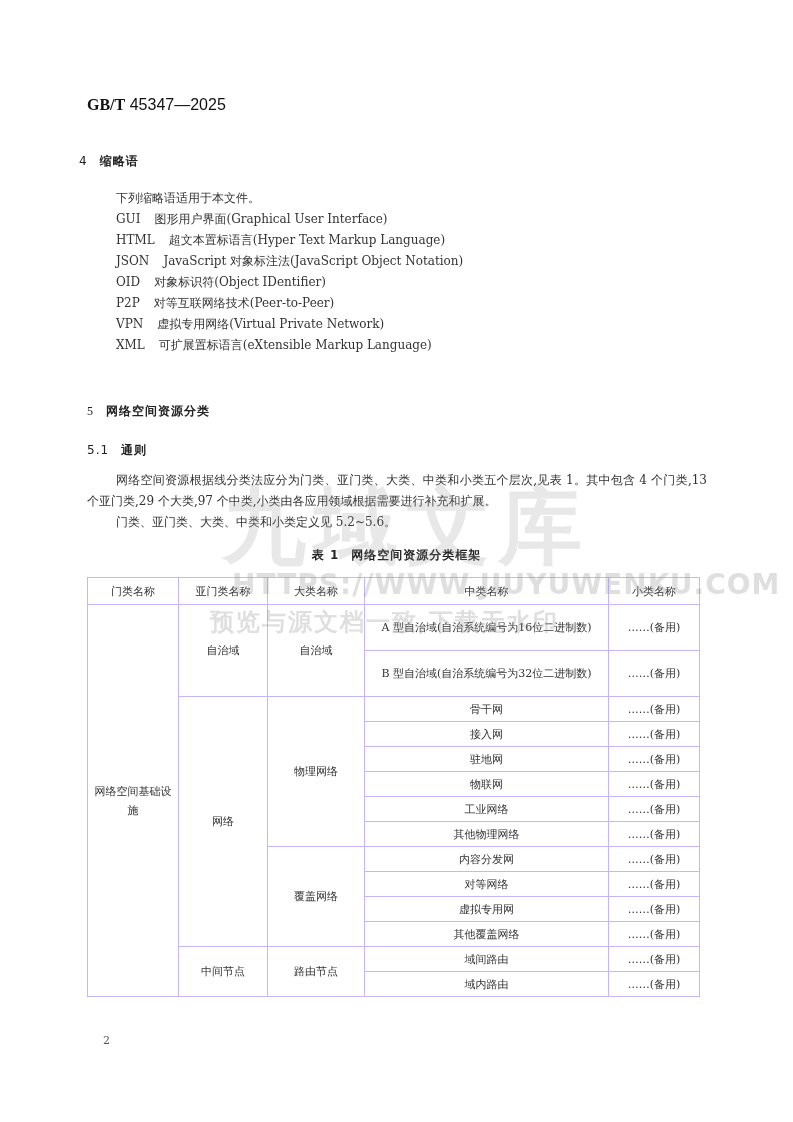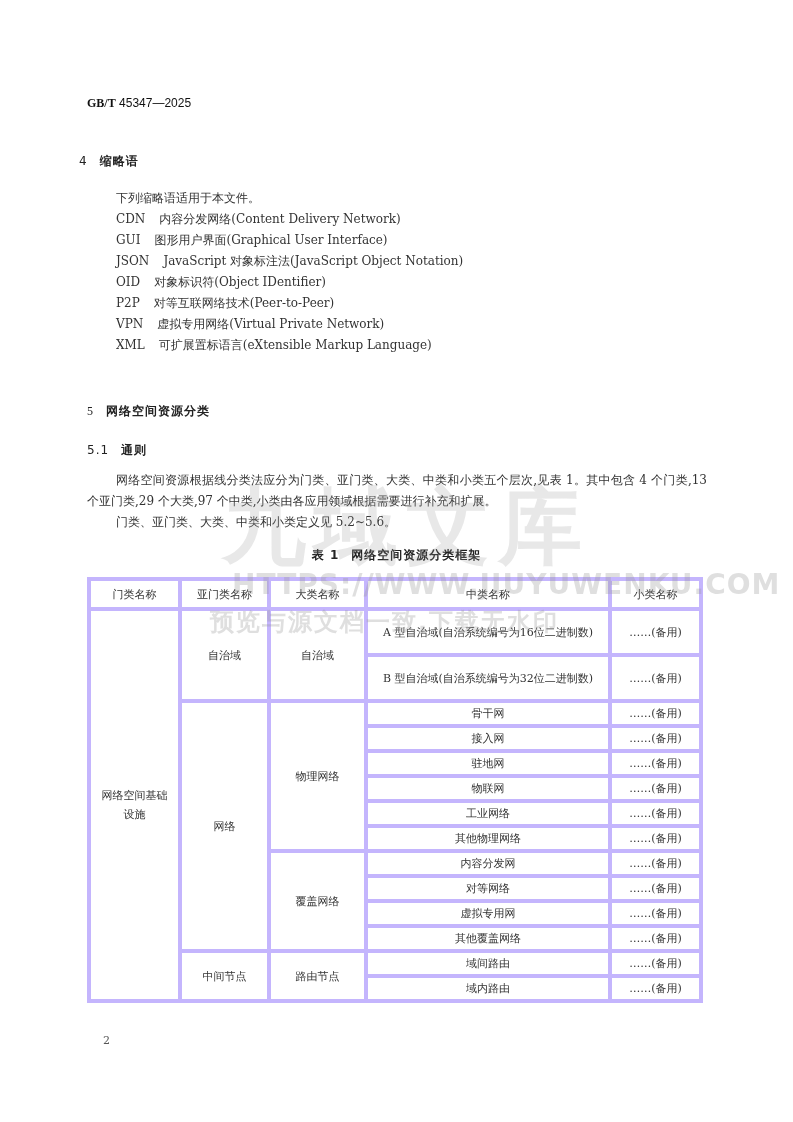--- a/index.html
+++ b/index.html
@@ -3,21 +3,21 @@
 <meta charset="utf-8">
 <style>
   html, body { margin: 0; padding: 0; background: #ffffff; }
   body {
     width: 793px; height: 1122px; position: relative; overflow: hidden;
     font-family: "DejaVu Serif", "Liberation Serif", serif;
     color: #222;
   }
   .abs { position: absolute; }
   .header-code {
-    left: 87px; top: 96px; font-size: 12px; color: #111;
+    left: 87px; top: 96px; font-size: 16px; color: #111;
     font-family: "Liberation Sans", "DejaVu Sans", sans-serif;
   }
   .header-code b { font-family: "Liberation Serif", "DejaVu Serif", serif; font-weight: bold; }
   .heading {
     font-family: "DejaVu Sans", "Liberation Sans", sans-serif;
     font-size: 12px; font-weight: bold; color: #222; letter-spacing: 1px;
   }
   .heading .num { display: inline-block; margin-right: 12px; font-weight: normal; }
   .body-text { font-size: 12px; line-height: 21px; color: #333; }
   .abbr-list { left: 116px; top: 188px; }
@@ -31,21 +31,21 @@
     font-size: 12px; font-weight: bold; letter-spacing: 1px; color: #222;
   }
   .caption .tnum { margin-right: 12px; margin-top: 16px; }
 
   table.framework {
     position: absolute; left: 87px; top: 577px;
     border-collapse: collapse; table-layout: fixed;
     font-size: 11px; color: #333;
   }
   table.framework td, table.framework th {
-    border: 4px solid #c4b5fd; padding: 0; text-align: center; vertical-align: middle;
+    border: 1px solid #c4b5fd; padding: 0; text-align: center; vertical-align: middle;
     font-weight: normal; overflow: hidden; white-space: nowrap;
   }
   table.framework { border: 1.5px solid #777; }
   table.framework th { height: 26px; }
   .r-tall { height: 46px; }
   .r-std { height: 25px; }
   .wrap { white-space: normal !important; line-height: 19px; padding: 0 6px !important; }
 
   .watermark {
     position: absolute; pointer-events: none; color: rgba(150,150,150,0.22);
@@ -63,22 +63,22 @@
   <b>GB/T</b>
   <span>45347—2025</span>
 </div>
 
 <div class="abs heading" style="left:79px; top:153px;">
   <span class="num">4</span><span>缩略语</span>
 </div>
 
 <div class="abs body-text abbr-list">
   <div class="abbr-row">下列缩略语适用于本文件。</div>
-  <div class="abbr-row"><span class="abbr-key">CDN</span><span>内容分发网络(Content Delivery Network)</span></div>
   <div class="abbr-row"><span class="abbr-key">GUI</span><span>图形用户界面(Graphical User Interface)</span></div>
+  <div class="abbr-row"><span class="abbr-key">HTML</span><span>超文本置标语言(Hyper Text Markup Language)</span></div>
   <div class="abbr-row"><span class="abbr-key">JSON</span><span>JavaScript 对象标注法(JavaScript Object Notation)</span></div>
   <div class="abbr-row"><span class="abbr-key">OID</span><span>对象标识符(Object IDentifier)</span></div>
   <div class="abbr-row"><span class="abbr-key">P2P</span><span>对等互联网络技术(Peer-to-Peer)</span></div>
   <div class="abbr-row"><span class="abbr-key">VPN</span><span>虚拟专用网络(Virtual Private Network)</span></div>
   <div class="abbr-row"><span class="abbr-key">XML</span><span>可扩展置标语言(eXtensible Markup Language)</span></div>
 </div>
 
 <div class="abs heading" style="left:87px; top:403px;font-family:Liberation Serif, serif;">
   <span class="num">5</span><span>网络空间资源分类</span>
 </div>

